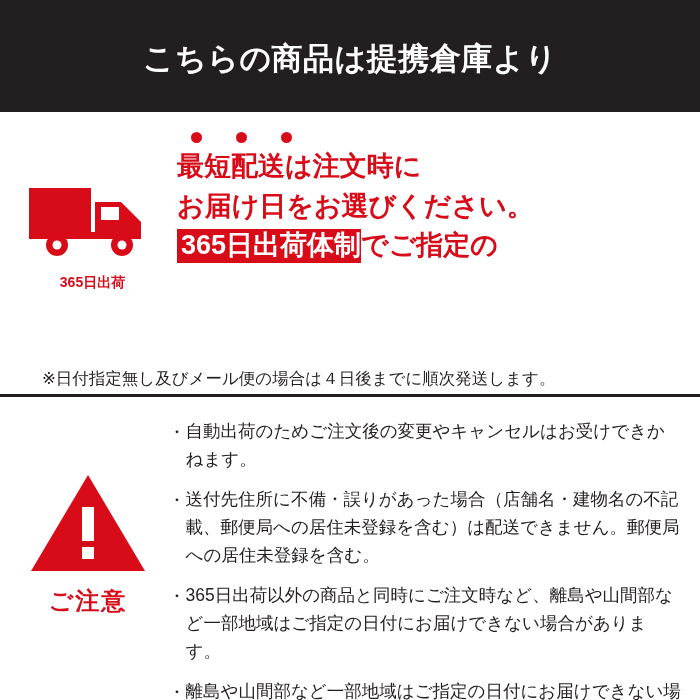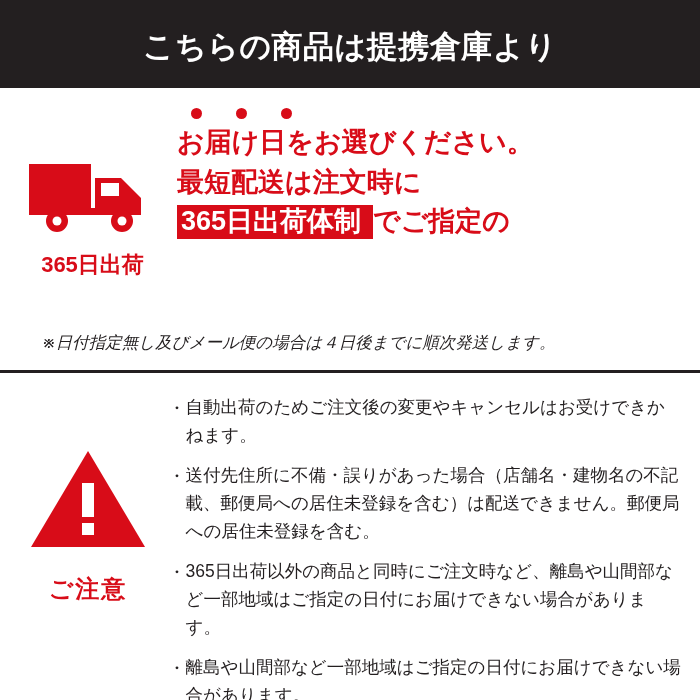--- a/index.html
+++ b/index.html
@@ -16,21 +16,21 @@
     position: relative;
     box-sizing: border-box;
     background: #ffffff;
     overflow: hidden;
   }
 
   
   .header {
     background: #231f20;
     color: #ffffff;
-    height: 88px;
+    height: 112px;
     box-sizing: border-box;
     display: flex;
     flex-direction: column;
     align-items: center;
     justify-content: center;
     padding-top: 6px;
   }
   .header-line {
     font-size: 31px;
     font-weight: bold;
@@ -58,21 +58,21 @@
     justify-content: flex-start;
     padding-top: 48px;
     box-sizing: border-box;
   }
   .truck-icon {
     width: 132px;
     height: 92px;
   }
   .truck-label {
     color: #d80c18;
-    font-size: 22px;
+    font-size: 14px;
     font-weight: bold;
     margin-top: 8px;
     letter-spacing: 0px;
     white-space: nowrap;
   }
   .mid-text {
     flex: 1 1 auto;
     padding-left: 2px;
     padding-top: 6px;
   }
@@ -91,30 +91,29 @@
   .red-line {
     color: #d80c18;
     font-size: 27px;
     font-weight: bold;
     line-height: 1.47;
     white-space: nowrap;
   }
   .highlight {
     background: #d80c18;
     color: #ffffff;
-    padding: 1px 12px 3px 4px;
+    padding: 1px 0 3px 4px;
   }
   .note {
     position: absolute;
     left: 42px;
-    bottom: 16px;
+    bottom: 4px;
     font-size: 16.5px;
     color: #231f20;
     white-space: nowrap;
-    font-style: italic;
   }
 
   
   .caution {
     display: flex;
     flex-direction: row;
     height: 300px;
     box-sizing: border-box;
     padding: 14px 14px 0 8px;
   }
@@ -129,21 +128,21 @@
     box-sizing: border-box;
   }
   .warn-icon {
     width: 118px;
     height: 104px;
   }
   .caution-label {
     color: #d80c18;
     font-size: 24px;
     font-weight: bold;
-    margin-top: 22px;
+    margin-top: 10px;
     letter-spacing: 2px;
     white-space: nowrap;
   }
   .caution-list {
     flex: 1 1 auto;
     padding-top: 6px;
     padding-right: 4px;
   }
   .c-item {
     display: flex;
@@ -196,22 +195,22 @@
       </span>
       <div class="truck-label">365日出荷</div>
     </div>
 
     <div class="mid-text">
       <div class="dots">
         <span class="dot"></span>
         <span class="dot"></span>
         <span class="dot"></span>
       </div>
+      <div class="red-line">最短配送は注文時に</div>
       <div class="red-line">お届け日をお選びください。</div>
-      <div class="red-line">最短配送は注文時に</div>
       <div class="red-line"><span class="highlight">365日出荷体制</span><span>でご指定の</span></div>
     </div>
 
     <div class="note">※日付指定無し及びメール便の場合は４日後までに順次発送します。</div>
   </div>
 
   <div class="caution">
     <div class="caution-left">
       <span class="warn-icon">
         <svg viewBox="0 0 118 104" width="118" height="104" aria-hidden="true">

